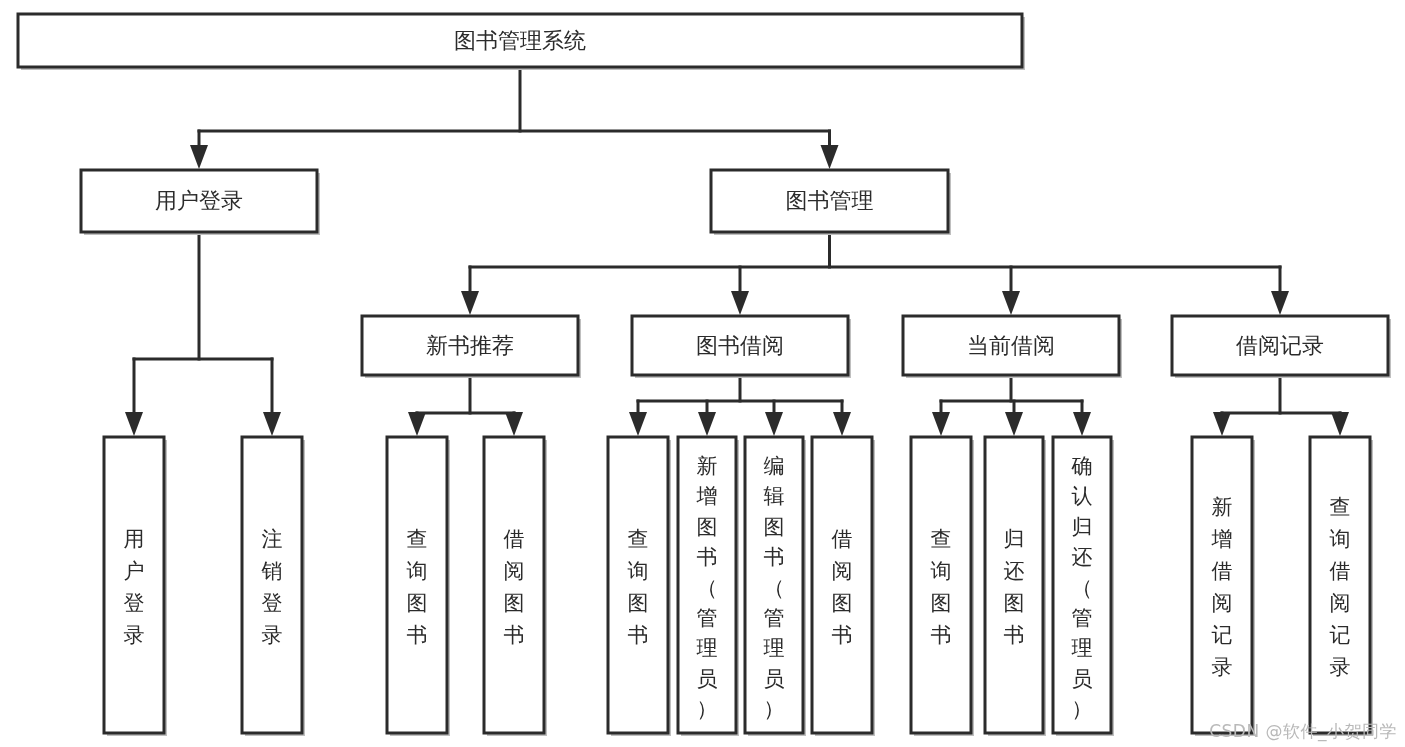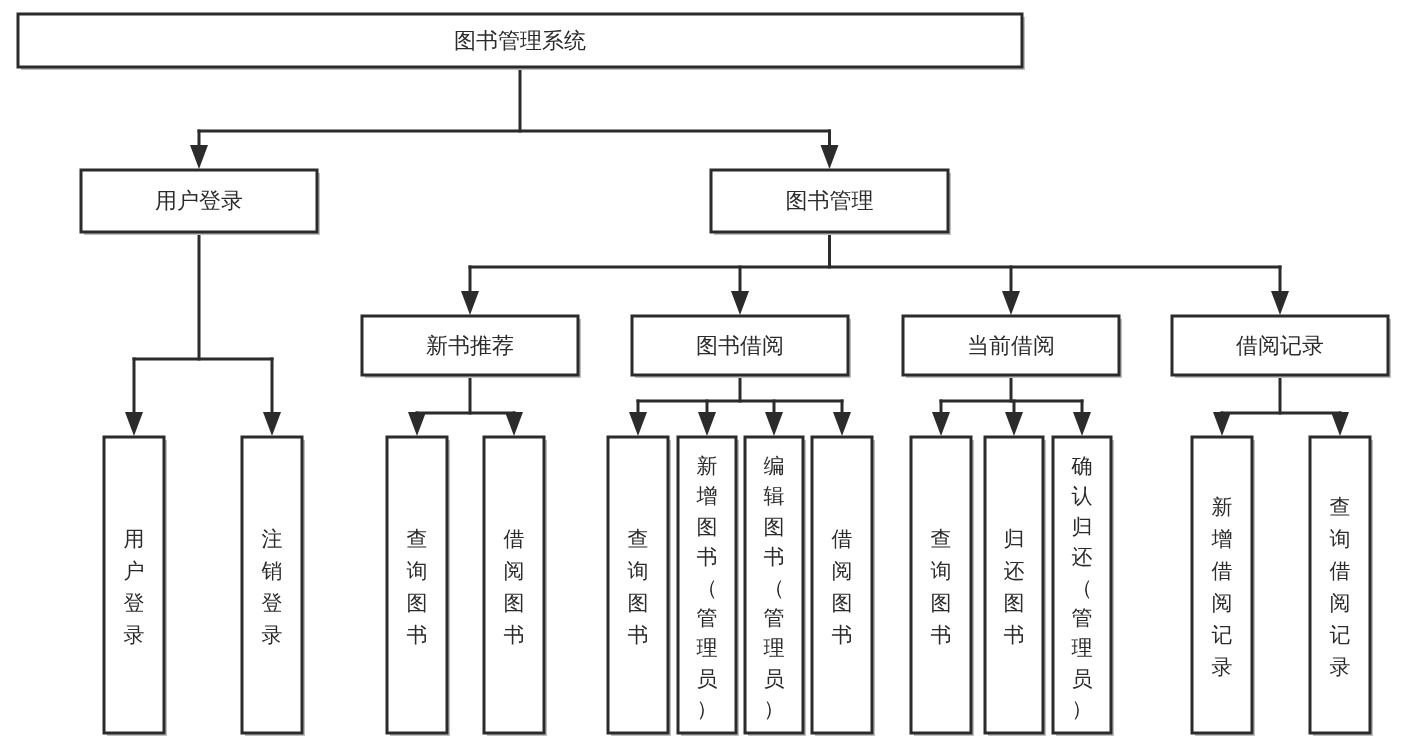--- a/index.html
+++ b/index.html
@@ -230,14 +230,15 @@
           <text x="1222" class="node-label-v"><tspan x="1222" y="513.96">新</tspan><tspan x="1222" y="545.96">增</tspan><tspan x="1222" y="577.96">借</tspan><tspan x="1222" y="609.96">阅</tspan><tspan x="1222" y="641.96">记</tspan><tspan x="1222" y="673.96">录</tspan></text>
         </g>
         <g>
           <rect x="1313" y="440" width="60" height="296" class="node-shadow"></rect>
           <rect x="1310" y="437" width="60" height="296" class="node-box"></rect>
           <text x="1340" class="node-label-v"><tspan x="1340" y="513.96">查</tspan><tspan x="1340" y="545.96">询</tspan><tspan x="1340" y="577.96">借</tspan><tspan x="1340" y="609.96">阅</tspan><tspan x="1340" y="641.96">记</tspan><tspan x="1340" y="673.96">录</tspan></text>
         </g>
       </g>
   </svg>
 
+  <div class="watermark">CSDN @软件_小贺同学</div>
 
 </div>
 
 </body></html>

